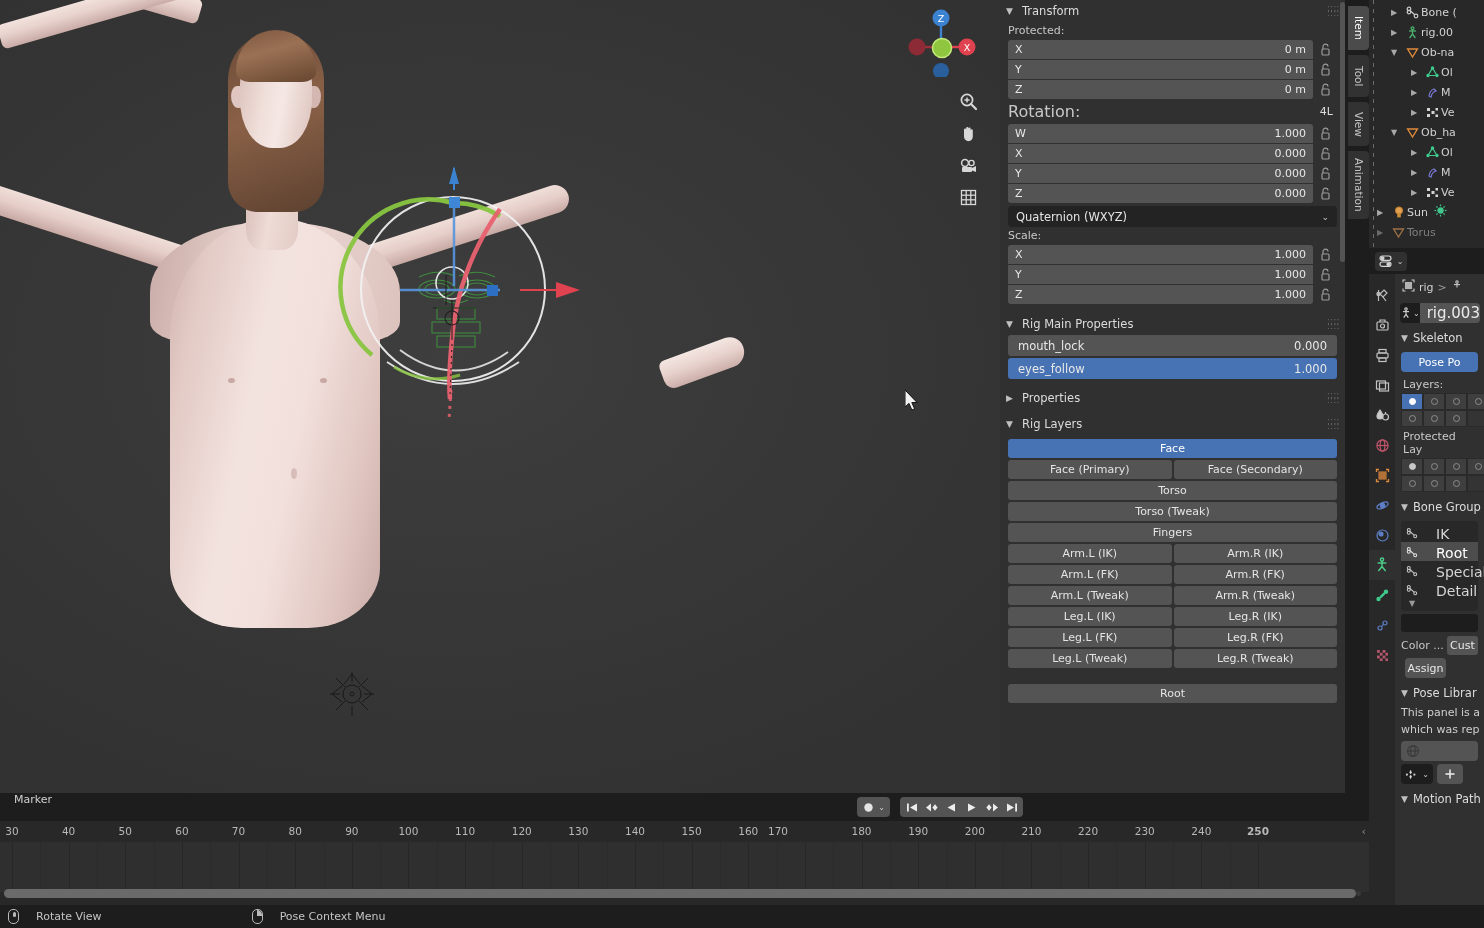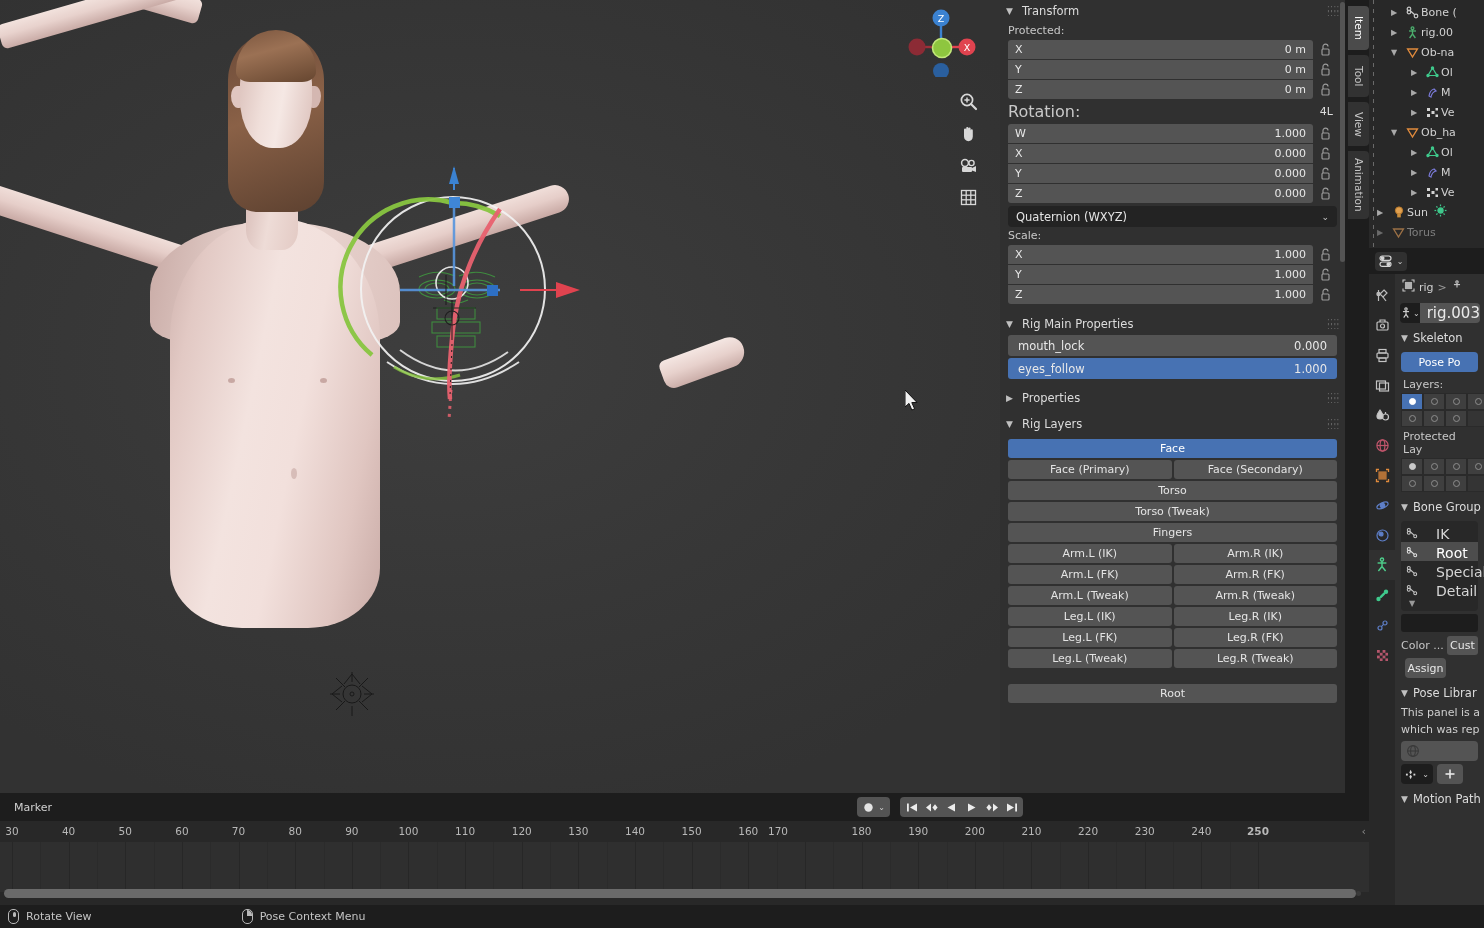--- a/index.html
+++ b/index.html
@@ -250,21 +250,21 @@
   .wide-btn { margin: 3px 6px; height: 20px; background: #545454; border-radius: 4px;
               display: flex; align-items: center; justify-content: center; color: #e8e8e8; font-size: 11px; }
   .ptext { padding: 2px 6px; color: #cfcfcf; font-size: 11px; white-space: nowrap; }
   .icon-row { display: flex; align-items: center; gap: 4px; margin: 3px 6px; }
   .icon-box { height: 20px; min-width: 26px; background: #545454; border-radius: 4px;
               display: flex; align-items: center; justify-content: center; gap: 2px; color: #e0e0e0; }
   .icon-box.dark { background: #1d1d1d; }
 
   
   #timeline { position: absolute; left: 0; top: 793px; width: 1369px; height: 112px; background: #282828; }
-  #tl-hdr { height: 28px; background: #1d1d1d; display: flex; align-items: center; padding: 0 6px; }
+  #tl-hdr { height: 28px; background: #1d1d1d; display: flex; padding: 0 6px; }
   #marker-lbl { color: #d0d0d0; font-size: 11px; padding-left: 8px; }
   #tl-mid { margin-left: auto; display: flex; align-items: center; gap: 10px; }
   .keybtn { height: 20px; background: #545454; border-radius: 4px; display: flex; align-items: center;
             padding: 0 5px; gap: 3px; }
   .playgrp { display: flex; align-items: center; gap: 1px; background: #545454; border-radius: 4px;
              padding: 0 2px; height: 20px; }
   .pbtn { width: 19px; height: 20px; display: flex; align-items: center; justify-content: center; color: #e8e8e8; }
   #tl-ruler { position: absolute; left: 0; top: 28px; width: 1369px; height: 21px; background: #282828; }
   .tick-lbl { position: absolute; top: 4px; color: #b8b8b8; font-size: 10.5px; transform: translateX(-50%); }
   #tl-canvas { position: absolute; left: 0; top: 49px; width: 1369px; height: 50px; background: #2f2f2f; }
@@ -272,21 +272,21 @@
   #tl-hscroll { position: absolute; left: 0; bottom: 7px; width: 1369px; height: 9px; }
   #tl-hscroll .bar { position: absolute; left: 4px; top: 0; width: 1352px; height: 9px;
                      background: #6a6a6a; border-radius: 5px; }
   #tl-hscroll .knob { position: absolute; right: 8px; top: 2px; width: 5px; height: 5px;
                       background: #3a3a3a; border-radius: 50%; }
   #tl-collapse { position: absolute; right: 3px; top: 32px; color: #8a8a8a; font-size: 11px; }
 
   
   #statusbar { position: absolute; left: 0; top: 905px; width: 1484px; height: 23px;
                background: #1d1d1d; display: flex; align-items: center; gap: 0; padding-left: 8px; }
-  .status-item { display: flex; align-items: center; gap: 7px; color: #c4c4c4; font-size: 11px; }
+  .status-item { display: flex; align-items: center; gap: 17px; color: #c4c4c4; font-size: 11px; }
   #statusbar .s1 { margin-right: 150px; }
   .mouse-ico { width: 11px; height: 15px; border: 1.2px solid #b9b9b9; border-radius: 5px; position: relative; }
   .mouse-ico.left::before { content:''; position:absolute; left:0; top:0; width:4.5px; height:6px;
       background:#b9b9b9; border-radius:5px 0 0 0; }
   .mouse-ico.scroll::before { content:''; position:absolute; left:3.5px; top:2px; width:3px; height:5px;
       background:#b9b9b9; border-radius:2px; }
 </style>
 </head>
 <body>
 

